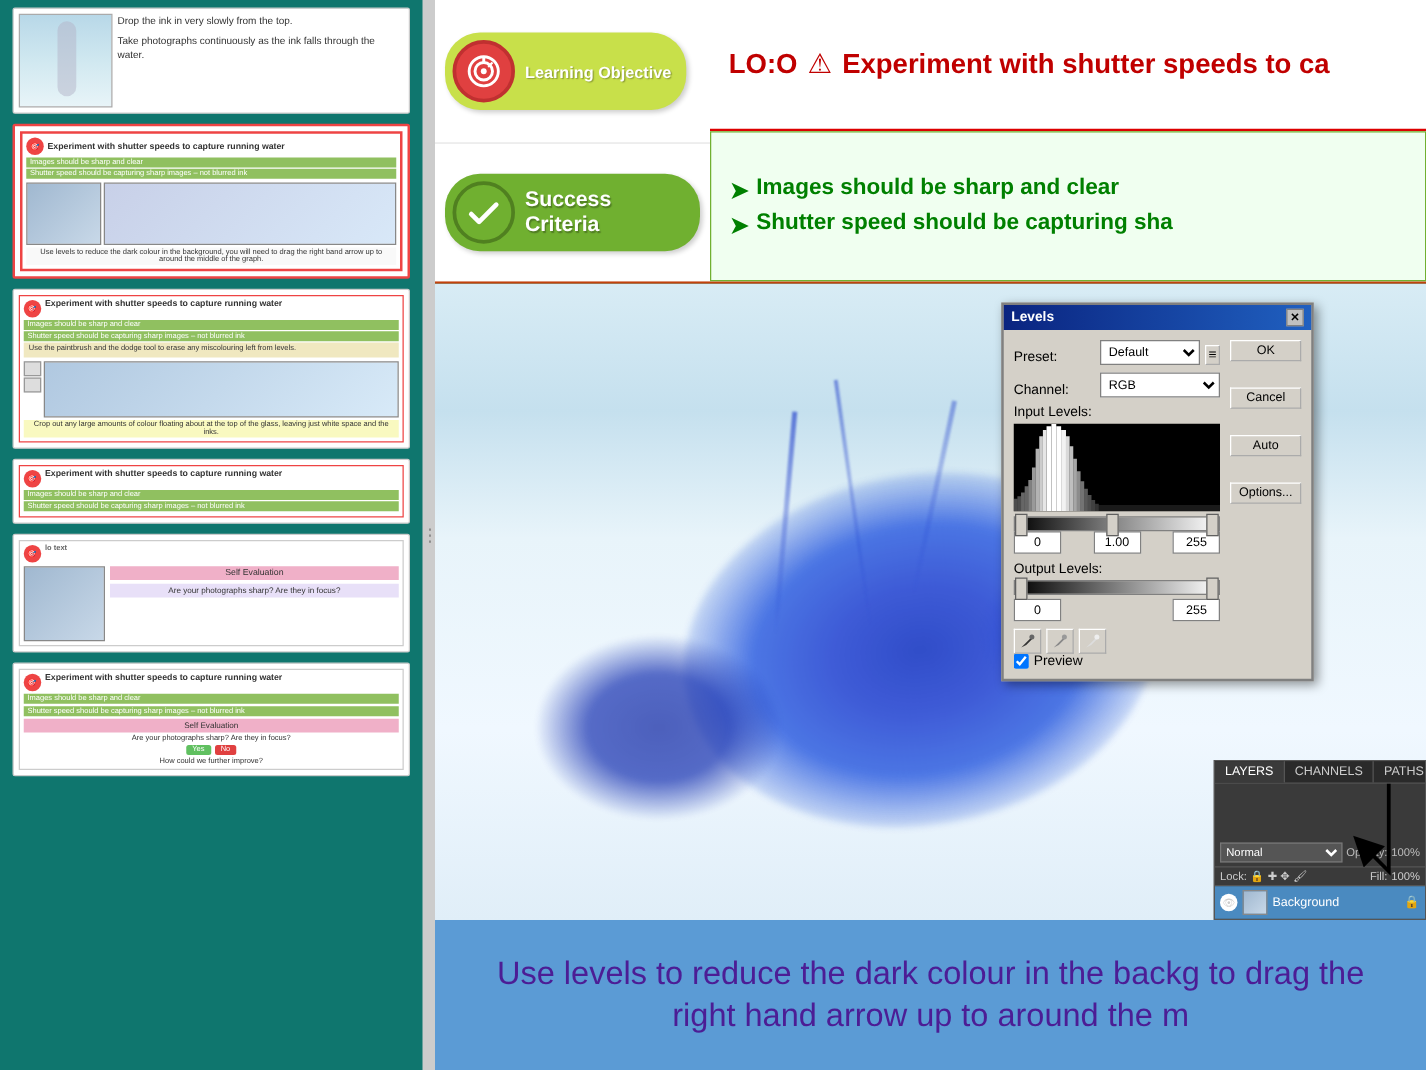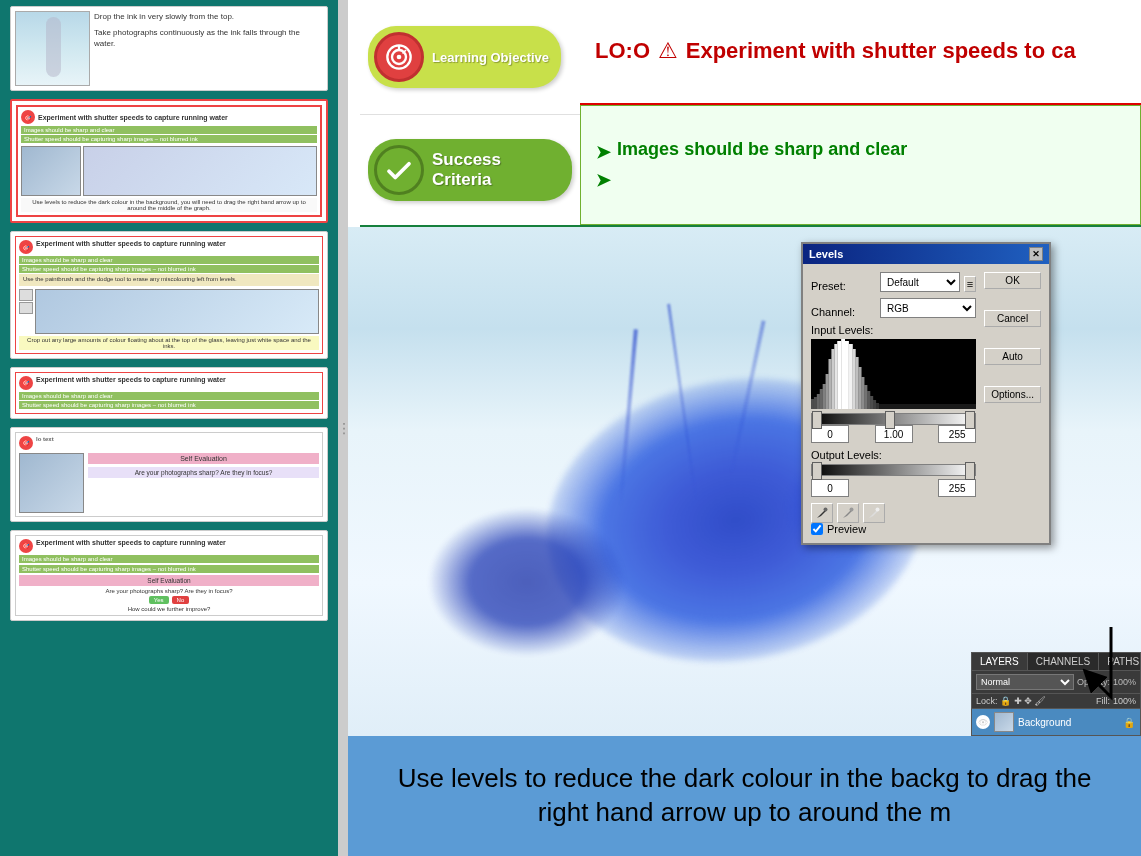--- a/index.html
+++ b/index.html
@@ -700,20 +700,21 @@
       background: #3a3a3a;
       color: #fff;
     }
 
     .layers-controls {
       display: flex;
       align-items: center;
       padding: 3px 4px;
       gap: 3px;
       border-bottom: 1px solid #555;
+      margin-top: 44px;
     }
 
     .layers-blend-select {
       flex: 1;
       height: 16px;
       font-size: 9px;
       background: #555;
       border: 1px solid #777;
       color: #fff;
     }
@@ -775,31 +776,30 @@
       background: #5b9bd5;
       padding: 18px 30px;
       min-height: 120px;
       display: flex;
       align-items: center;
       justify-content: center;
     }
 
     .bottom-text {
       font-size: 26px;
-      color: #000000;
+      color: #4c1d95;
       text-align: center;
       font-weight: normal;
       line-height: 1.3;
     }
 
     
     .top-row {
       display: flex;
-      border-bottom: 2px solid #15803d;
-      margin-left: 12px;
+      border-bottom: 2px solid #c2410c;
     }
 
     .top-row-left {
       display: flex;
       flex-direction: column;
       width: 220px;
       min-width: 220px;
     }
 
     .top-row-right {
@@ -964,20 +964,21 @@
         </div>
       </div>
 
       <div class="sc-content-area">
         <div class="sc-item">
           <span class="sc-arrow">➤</span>
           <span>Images should be sharp and clear</span>
         </div>
         <div class="sc-item">
           <span class="sc-arrow">➤</span>
+          <span>Shutter speed should be capturing sha</span>
         </div>
       </div>
 
     </div>
   </div>
 
   <div class="photo-section">
 
     <div class="photo-bg"></div>
 

